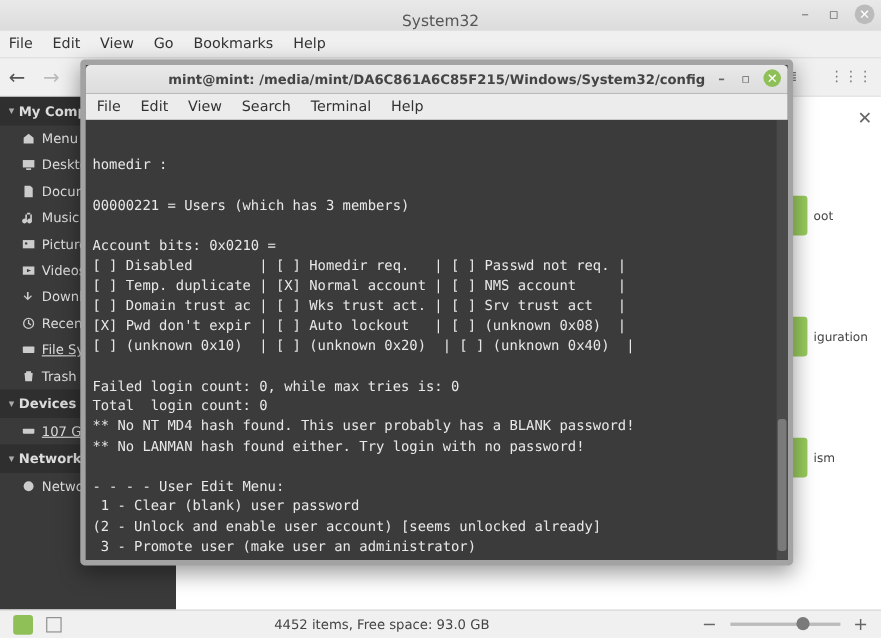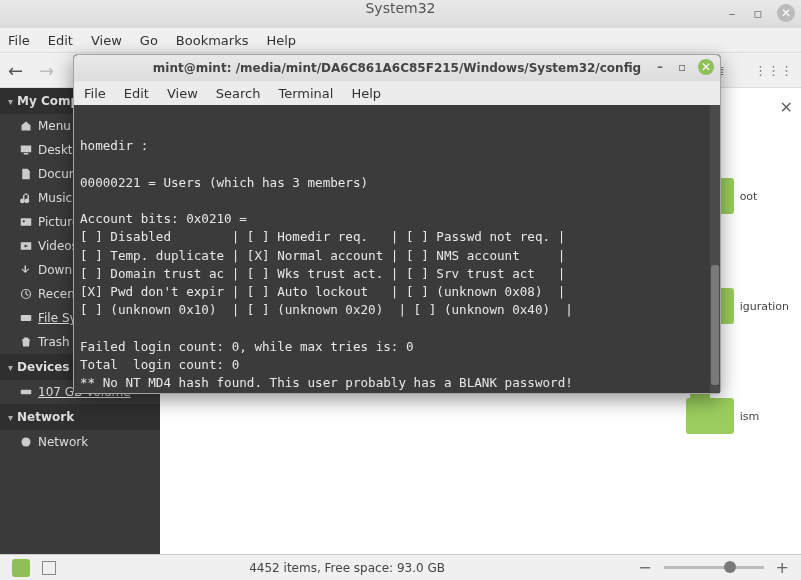--- a/index.html
+++ b/index.html
@@ -1,20 +1,20 @@
 <!DOCTYPE html>
 <html><head>
 <meta charset="utf-8">
 <style>
   * { box-sizing: border-box; margin: 0; padding: 0; }
   html, body { width: 801px; height: 580px; overflow: hidden; font-family: "DejaVu Sans", "Ubuntu", sans-serif; font-size: 13px; background: #e8e8e8; }
 
   
   .fm-window { position: absolute; inset: 0; background: #f0f0f0; display: flex; flex-direction: column; }
-  .fm-titlebar { height: 28px; background: linear-gradient(#e9e9e9,#dcdcdc); display: flex; align-items: flex-start; justify-content: center; position: relative; font-size: 14px; color: #555; }
+  .fm-titlebar { height: 28px; background: linear-gradient(#e9e9e9,#dcdcdc); display: flex; align-items: flex-end; justify-content: center; position: relative; font-size: 14px; color: #555; }
   .win-btns-right { position: absolute; right: 6px; top: 4px; display: flex; gap: 12px; align-items: center; }
   .win-btn { width: 14px; height: 14px; color: #777; display:flex; align-items:center; justify-content:center; font-size:14px; }
   .win-btn.close { width: 18px; height: 18px; border-radius: 50%; background: #bbb; color:#fff; font-size:12px;}
   .fm-menubar { height: 24px; display:flex; gap: 18px; padding: 0 8px; align-items:center; font-size:13px; color:#333; background:#f0f0f0;}
   .fm-toolbar { height: 36px; display:flex; align-items:center; gap:12px; padding:0 8px; border-top:1px solid #ddd; border-bottom:1px solid #ddd;}
   .fm-toolbar .nav { display:flex; gap:16px; font-size:18px; color:#555;}
   .fm-toolbar .spacer { flex:1; }
   .grid-icon { display:inline-block; width:14px; height:14px; }
   .grid-icon.large { background:
       linear-gradient(#777,#777), linear-gradient(#777,#777),
@@ -35,21 +35,21 @@
   .folder.label-right{ flex-direction:row; width:auto; gap:6px; }
   .fm-status { height:26px; border-top:1px solid #ccc; display:flex; align-items:center; padding:0 12px; gap:12px; font-size:12px; color:#444;}
   .fm-status .center{ flex:1; text-align:center;}
   .dot-btn{ width:18px;height:18px; background:#8fc058; border-radius:3px;}
   .square-btn{ width:14px;height:14px; border:1px solid #888; display:inline-block; position:relative;}
   .slider{ width:100px; display:flex; align-items:center;}
   .slider .track{ flex:1; height:3px; background:#bbb; position:relative;}
   .slider .thumb{ position:absolute; top:-5px; left:60%; width:12px;height:12px; border-radius:50%; background:#7a7a7a;}
 
   
-  .term-window { position:absolute; left:73px; top:54px; width:648px; height:340px; background:#404040; border:1px solid #a3a3a3; border-radius:4px; box-shadow:0 6px 20px rgba(0,0,0,0.4); display:flex; flex-direction:column;}
+  .term-window { position:absolute; left:73px; top:54px; width:648px; height:460px; background:#404040; border:5px solid #a3a3a3; border-radius:4px; box-shadow:0 6px 20px rgba(0,0,0,0.4); display:flex; flex-direction:column;}
   .term-titlebar{ height:26px; background:linear-gradient(#e9e9e9,#dcdcdc); border-radius:4px 4px 0 0; display:flex; align-items:center; justify-content:center; position:relative; font-size:12px; font-weight:bold; color:#444;}
   .term-titlebar .btns{ position:absolute; right:6px; top:4px; display:flex; gap:10px; align-items:center;}
   .term-titlebar .wb{ width:12px; height:12px; color:#666; font-size:12px; display:flex; align-items:center; justify-content:center;}
   .term-titlebar .wb.close{ width:16px;height:16px;border-radius:50%; background:#8fc058; color:#fff;}
   .term-menubar{ height:24px; background:#ececec; display:flex; gap:18px; padding:0 10px; align-items:center; font-size:13px; color:#333;}
   .term-body{ flex:1; background:#3b3b3b; color:#e8e8e8; font-family:"DejaVu Sans Mono","Liberation Mono",monospace; font-size:12.6px; line-height:1.45; padding:4px 0 4px 6px; position:relative; overflow:hidden;}
   .term-body .scroll{position:absolute; right:0; top:0; bottom:0; width:10px; background:#4a4a4a;}
   .term-body .scroll .thumb{position:absolute; left:1px; right:1px; bottom:8px; height:120px; background:#7a7a7a; border-radius:3px;}
   .term-body pre{ white-space:pre; font:inherit;margin-top:28px;}
 </style>

